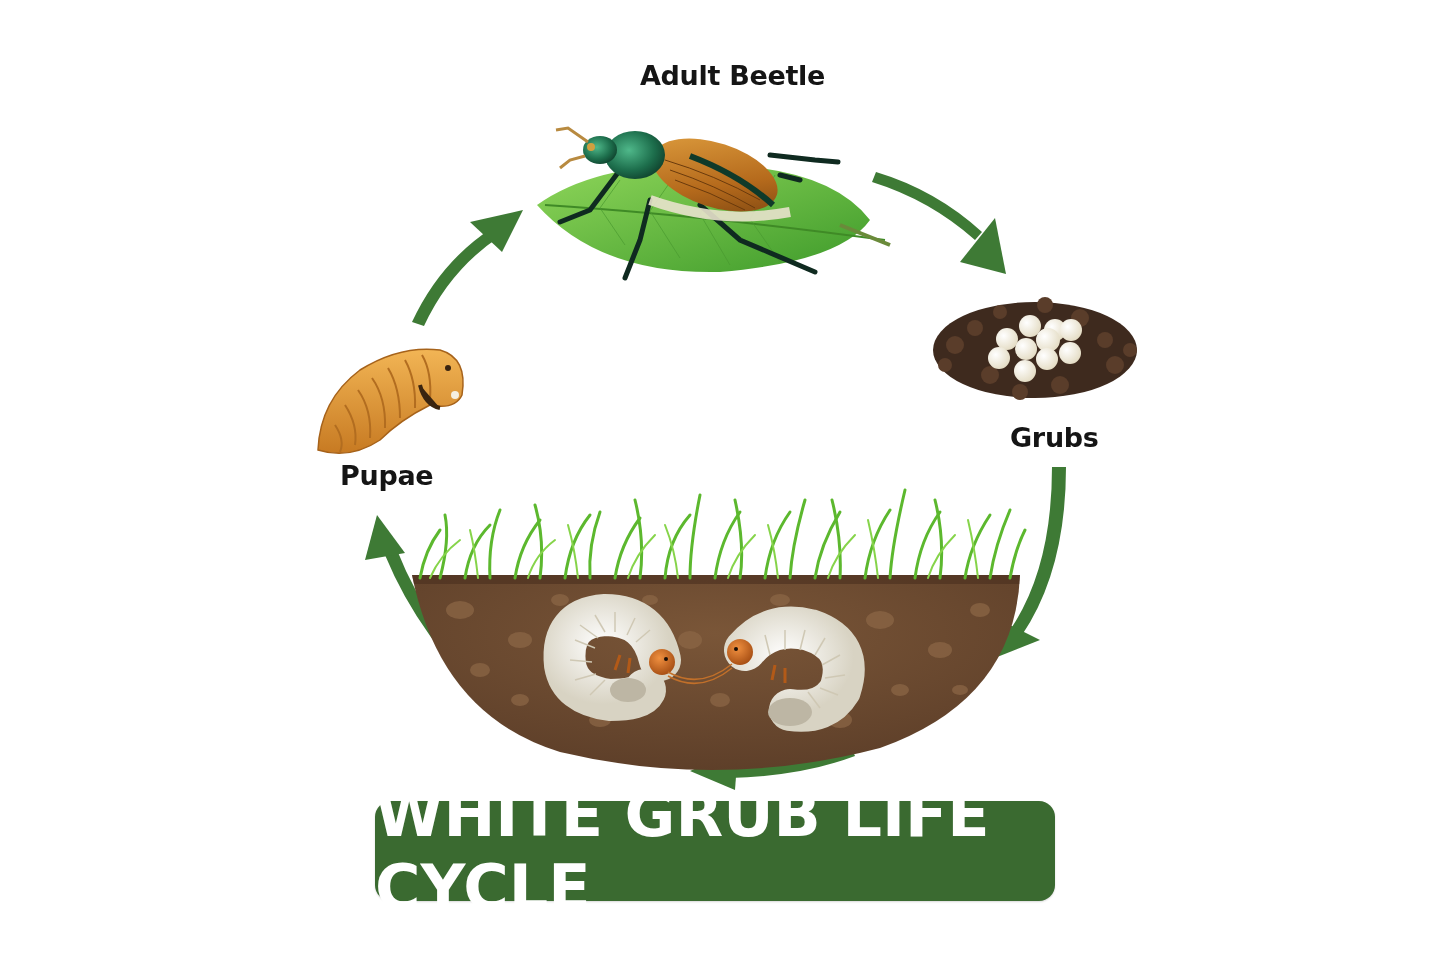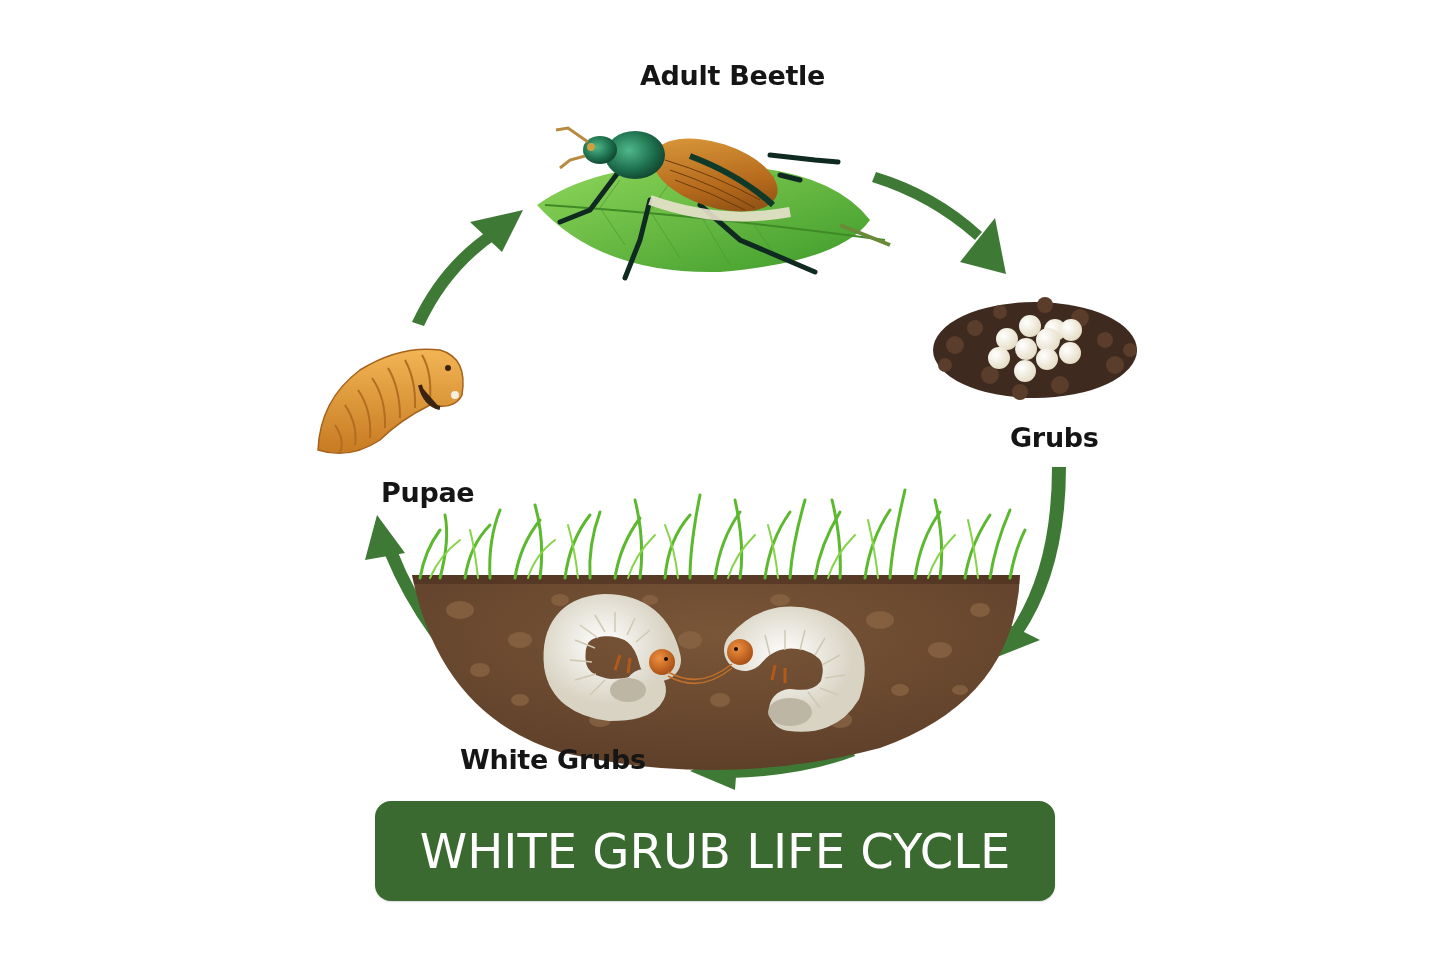--- a/index.html
+++ b/index.html
@@ -4,31 +4,31 @@
 <style>
   html, body { margin: 0; padding: 0; background: #ffffff; }
   body { width: 1430px; height: 953px; position: relative; overflow: hidden; font-family: "DejaVu Sans", sans-serif; }
   .stage { position: absolute; inset: 0; }
   .label {
     position: absolute; font-family: "DejaVu Sans", sans-serif; font-weight: bold;
     color: #151515; font-size: 27px; white-space: nowrap; letter-spacing: -0.3px;
   }
   #lbl-adult { left: 640px; top: 60px; }
   #lbl-eggs  { left: 1010px; top: 422px; }
-  #lbl-pupae { left: 340px; top: 477px; margin-left: 41px; }
+  #lbl-pupae { left: 340px; top: 460px; }
   #lbl-grubs { left: 460px; top: 744px; }
   .title-banner {
     position: absolute; left: 375px; top: 801px; width: 680px; height: 100px;
     background: #3a6a30; border-radius: 16px;
     display: flex; align-items: center; justify-content: center;
     box-shadow: 0 1px 2px rgba(0,0,0,0.15);
   }
   .title-text {
-    color: #ffffff; font-family: "DejaVu Sans", sans-serif; font-weight: normal;
-    font-size: 48px; letter-spacing: 0px;
+    color: #ffffff; font-family: "DejaVu Sans", sans-serif; font-weight: bold;
+    font-size: 62px; letter-spacing: 0px;
   }
   svg.layer { position: absolute; left: 0; top: 0; }
 </style>
 </head>
 <body>
 
 <div class="stage">
 
   <svg class="layer" width="1430" height="953" viewBox="0 0 1430 953">
     <defs>
@@ -296,19 +296,18 @@
             <path d="M 785 668 L 785 683"></path>
           </g>
       </g>
       <path d="M 668 672 Q 700 690 732 664" stroke="#c2702a" stroke-width="1.5" fill="none"></path>
       <path d="M 668 676 Q 700 694 732 668" stroke="#c2702a" stroke-width="1.5" fill="none"></path>
     </g>
   </svg>
 
   <div class="label" id="lbl-adult">Adult Beetle</div>
   <div class="label" id="lbl-eggs">Grubs</div>
-  <div class="label" id="lbl-grubs">White Grubs</div>
   <div class="label" id="lbl-pupae">Pupae</div>
 
   <div class="title-banner">
     <span class="title-text">WHITE GRUB LIFE CYCLE</span>
   </div>
 </div>
 
 </body></html>

